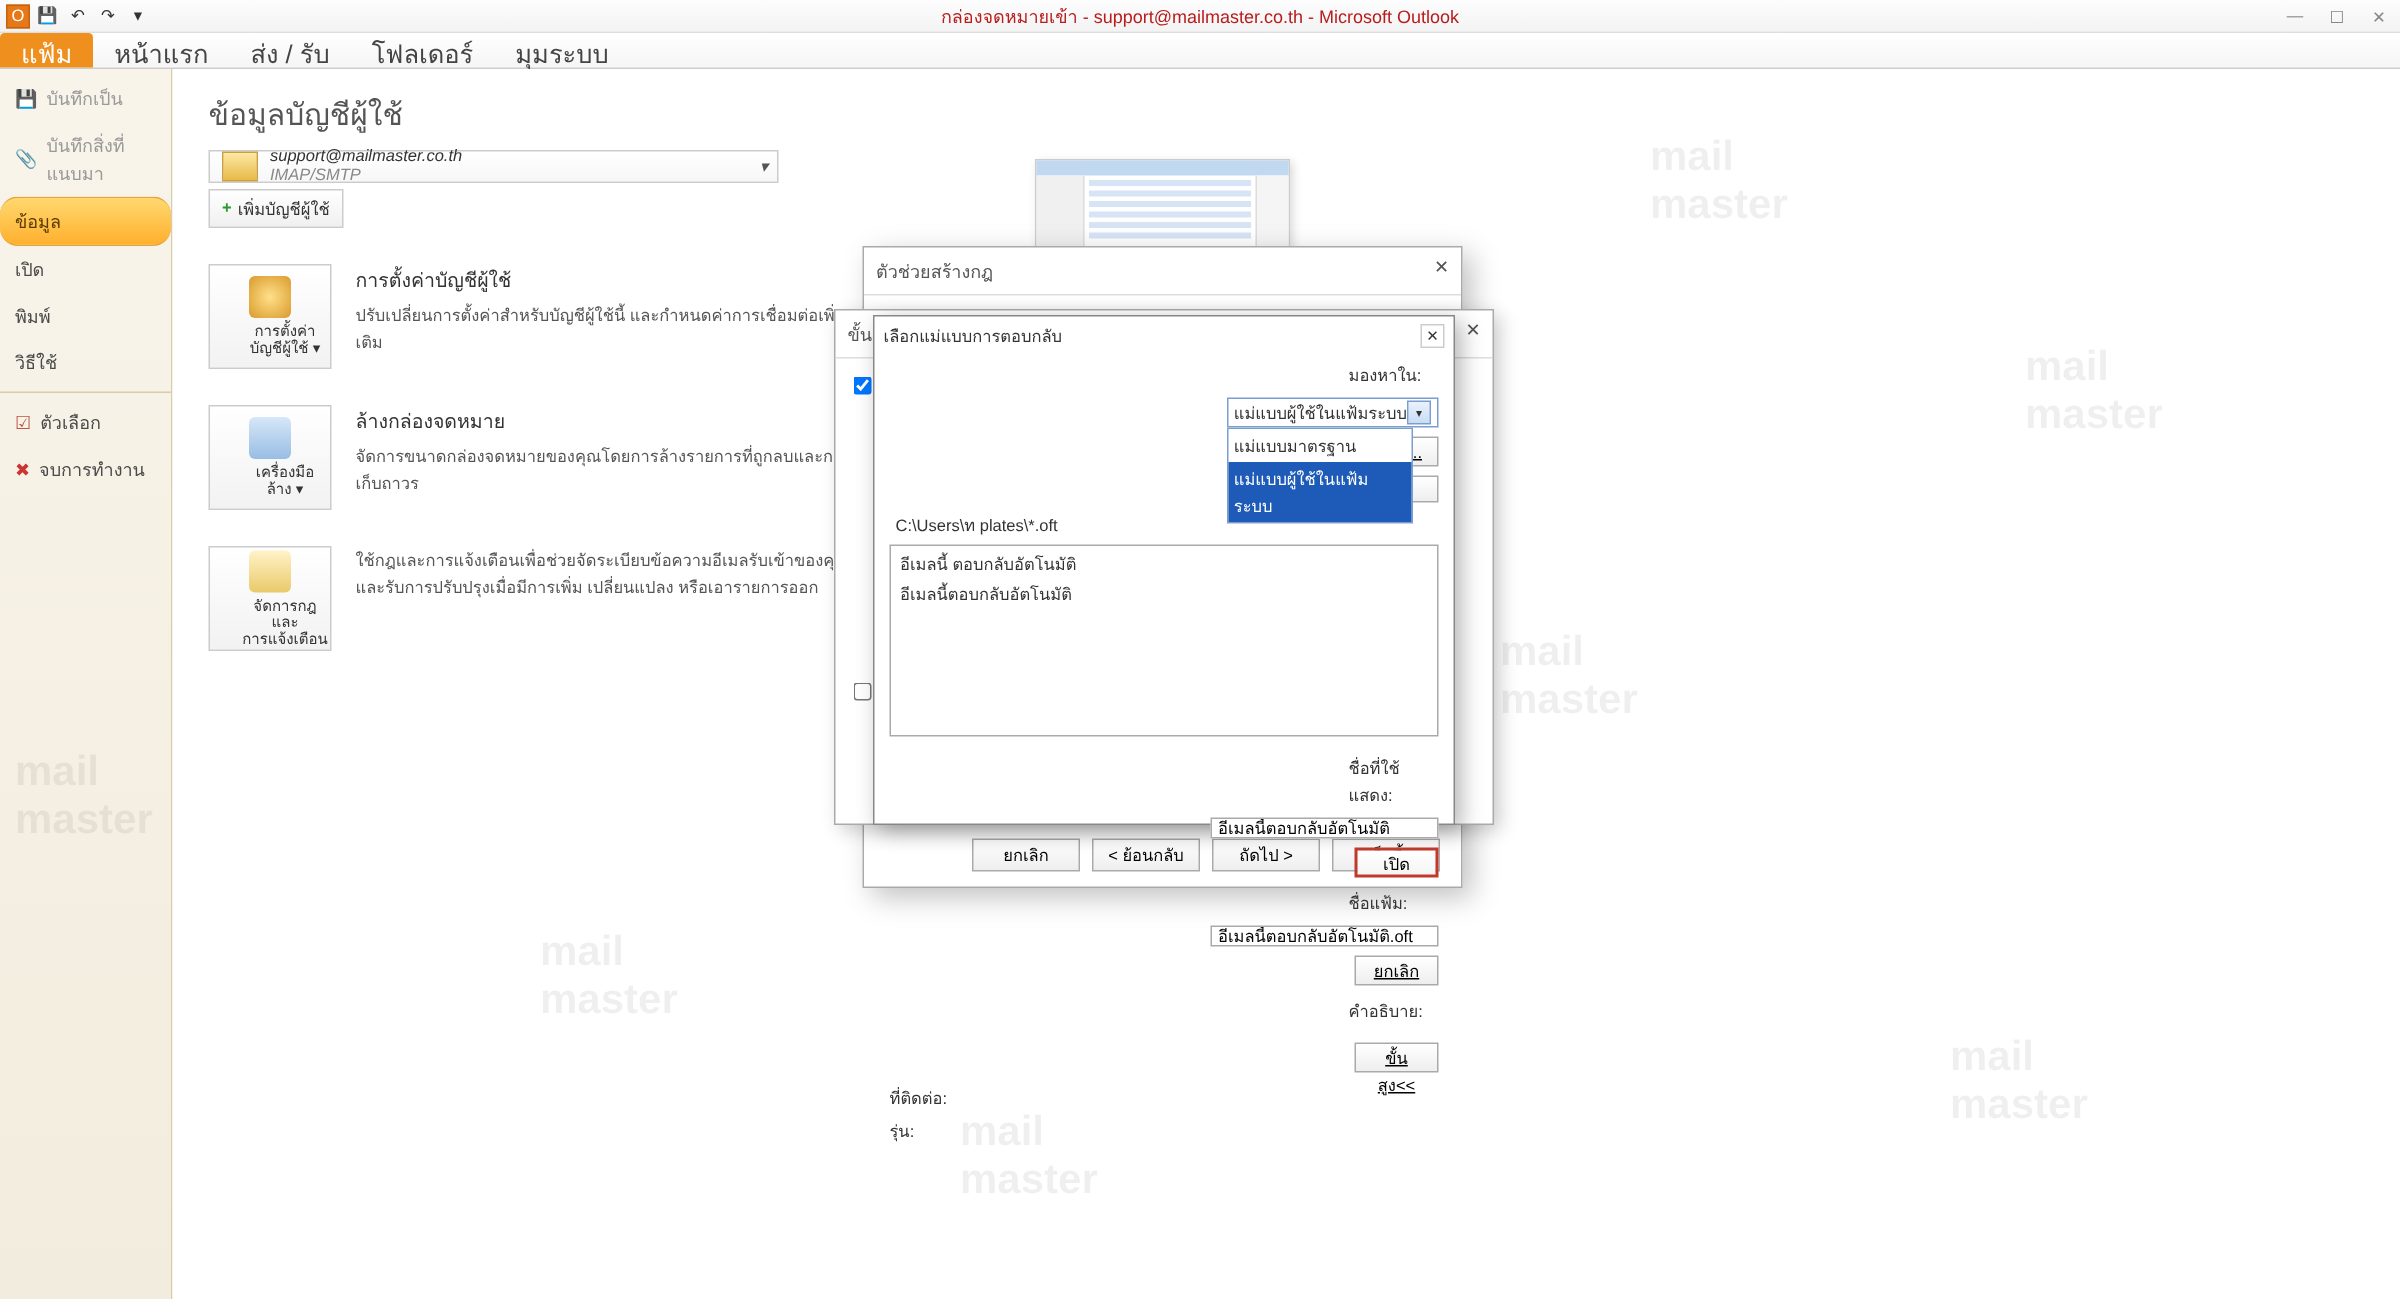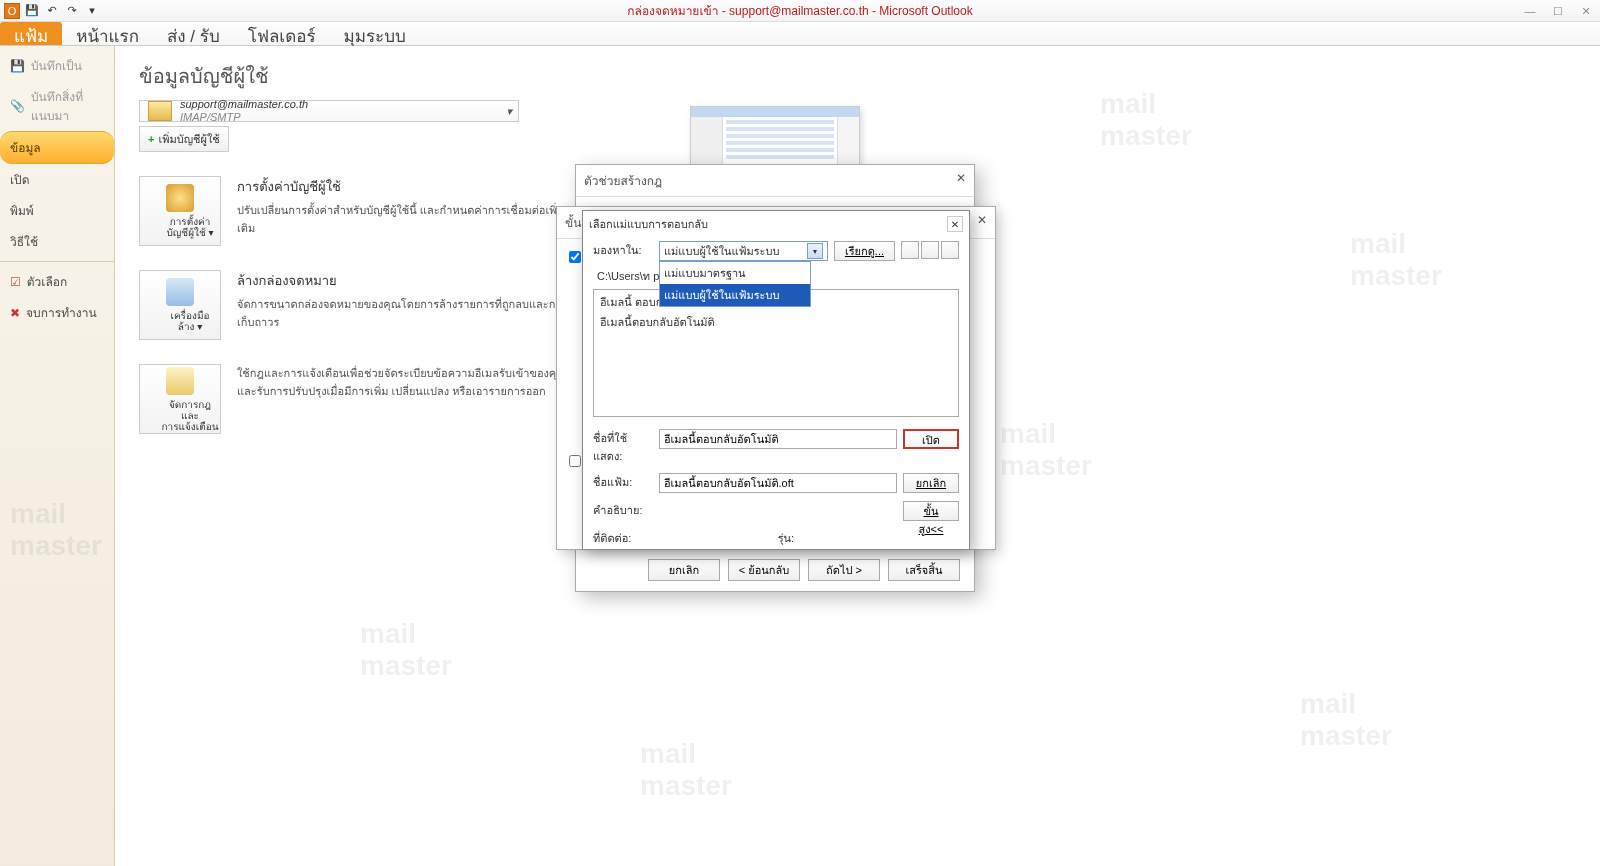--- a/index.html
+++ b/index.html
@@ -49,36 +49,36 @@
     .wiz-chk { display:flex; align-items:center; gap:6px; margin:6px 0; }
     .wiz-chk input { width:12px; height:12px; }
     .wiz-foot { position:absolute; bottom:10px; left:0; right:0; display:flex; justify-content:flex-end; gap:8px; padding:0 14px; }
     .wbtn { min-width:72px; height:22px; border:1px solid #aaa; background:linear-gradient(#fff,#eee); font-size:11px; }
     .small-dialog { position:absolute; left:556px; top:206px; width:440px; height:344px; background:#fff; border:1px solid #aaa; box-shadow:4px 4px 12px rgba(0,0,0,.2); z-index:15; }
     .small-dialog .sd-body { padding:6px 12px; }
 
     .filedlg { position:absolute; left:582px; top:210px; width:388px; height:340px; background:#fff; border:1px solid #888; box-shadow:4px 4px 14px rgba(0,0,0,.3); z-index:30; }
     .fd-head { display:flex; justify-content:space-between; align-items:center; padding:4px 6px; font-size:11px; }
     .fd-close { width:16px; height:16px; display:flex; align-items:center; justify-content:center; border:1px solid #ccc; font-size:10px; }
-    .fd-row { display:flex; align-items:flex-start; gap:6px; padding:4px 10px; font-size:11px; }
+    .fd-row { display:flex; align-items:flex-end; gap:6px; padding:4px 10px; font-size:11px;flex-direction:column; }
     .fd-label { width:60px; color:#333; }
     .fd-combo { flex:1; height:20px; border:1px solid #7a9fcf; display:flex; align-items:center; justify-content:space-between; padding:0 4px; position:relative; background:#fff; }
     .fd-combo .arr { width:16px; height:16px; border:1px solid #7a9fcf; background:linear-gradient(#eaf2fd,#c8ddf5); display:flex; align-items:center; justify-content:center; font-size:8px; }
     .fd-btn { height:20px; padding:0 10px; border:1px solid #aaa; background:linear-gradient(#fff,#eee); font-size:11px;text-decoration:underline; }
     .view-icons { display:flex; gap:2px; }
     .vico { width:18px; height:18px; border:1px solid #aaa; background:linear-gradient(#fff,#eee); }
     .fd-path { margin:0 10px 2px; padding:2px 4px; font-size:11px; color:#333; }
     .fd-list { margin:0 10px; height:128px; border:1px solid #aaa; background:#fff; padding:2px 4px; }
     .fd-list-item { font-size:11px; color:#333; padding:1px 2px; }
     .fd-dd { position:absolute; top:19px; left:-1px; right:16px; background:#fff; border:1px solid #7a9fcf; z-index:40; }
     .fd-dd-item { padding:2px 4px; font-size:11px; }
     .fd-dd-item.hl { background:#1e5bb8; color:#fff; }
     .fd-input { flex:1; height:20px; border:1px solid #aaa; padding:0 4px; font-size:11px; }
     .fd-open { width:56px; height:20px; border:2px solid #c0392b; background:linear-gradient(#fff,#f5f5f5); font-size:11px; }
-    .fd-bottom { padding:4px 10px; display:flex; flex-wrap:wrap; gap:4px 20px; font-size:11px; }
+    .fd-bottom { padding:4px 10px; display:flex; flex-wrap:wrap; gap:4px 20px; font-size:11px;flex-direction:column; }
     .fd-bottom .pair { display:flex; gap:6px; }
     .fd-bottom .klbl { color:#333; }
     .fd-bottom .kval { color:#333; }
 
     .watermark { position:absolute; width:90px; height:60px; opacity:.06; pointer-events:none; display:flex; align-items:center; font-size:28px; font-weight:bold; color:#000; }
   </style>
 </head>
 <body>
 
 <div class="qat">

